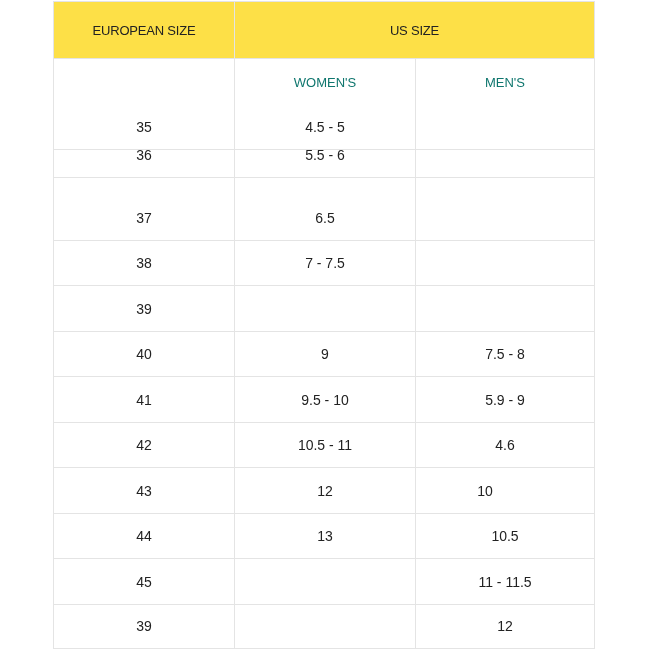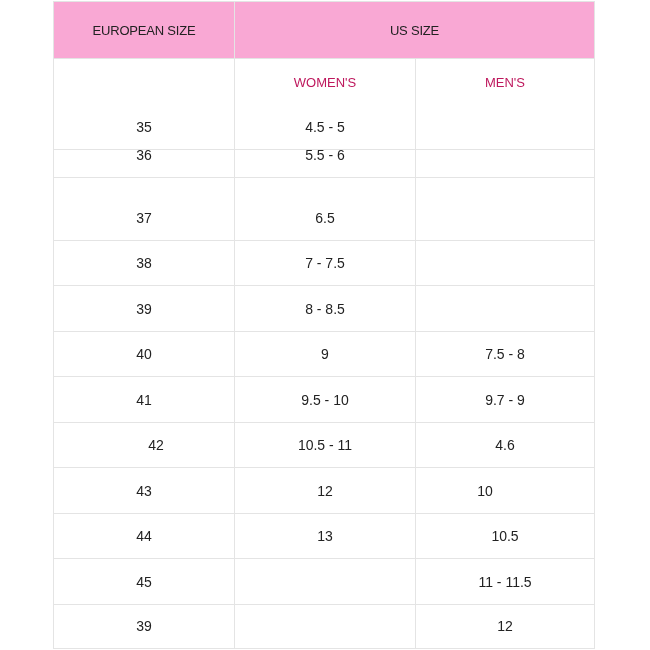--- a/index.html
+++ b/index.html
@@ -1,26 +1,26 @@
 <!DOCTYPE html>
 <html><head>
 <meta charset="utf-8">
 <style>
   html, body { margin:0; padding:0; background:#ffffff; }
   body { width:650px; height:650px; position:relative; overflow:hidden;
          font-family:"Liberation Sans", "DejaVu Sans", sans-serif; color:#222; }
   .tbl { position:absolute; left:53px; top:1px; width:542px; height:648px;
          border:1px solid #e4e4e4; box-sizing:border-box; }
-  .hdr { position:absolute; left:0; top:0; width:540px; height:57px; background:#f9a8d4;
+  .hdr { position:absolute; left:0; top:0; width:540px; height:57px; background:#fde047;
          border-bottom:1px solid #e4e4e4; box-sizing:border-box; }
   .hdr-cell { position:absolute; top:0; height:56px; display:flex; align-items:center;
               justify-content:center; font-size:13px; color:#222; letter-spacing:-0.2px; }
   .vline { position:absolute; width:1px; background:#e4e4e4; }
   .sub { position:absolute; top:57px; height:91px; display:flex; justify-content:center;
-         padding-top:16px; box-sizing:border-box; font-size:13px; color:#be185d; }
+         padding-top:16px; box-sizing:border-box; font-size:13px; color:#0f766e; }
   .row { position:absolute; left:0; width:540px; border-bottom:1px solid #e4e4e4; box-sizing:border-box; }
   .cell { position:absolute; display:flex; align-items:center; justify-content:center;
           font-size:14px; color:#222; }
 </style>
 </head>
 <body>
 
 <div class="tbl">
   <div class="hdr">
     <div class="hdr-cell" style="left:0;width:180px;">EUROPEAN SIZE</div>
@@ -48,35 +48,34 @@
         <div class="cell" style="left: 181px; width: 180px; top: 0px; height: 45px; text-align: right;">6.5</div>
         <div class="cell" style="left: 362px; width: 178px; top: 0px; height: 45px;"></div>
       </div>
       <div class="row" style="top: 239px; height: 45px;">
         <div class="cell" style="left: 0px; width: 180px; top: 0px; height: 44px;">38</div>
         <div class="cell" style="left: 181px; width: 180px; top: 0px; height: 44px;">7 - 7.5</div>
         <div class="cell" style="left: 362px; width: 178px; top: 0px; height: 44px;"></div>
       </div>
       <div class="row" style="top: 284px; height: 46px;">
         <div class="cell" style="left: 0px; width: 180px; top: 0px; height: 45px;">39</div>
-        <div class="cell" style="left: 181px; width: 180px; top: 0px; height: 45px;">8 - 8.5</div>
         <div class="cell" style="left: 362px; width: 178px; top: 0px; height: 45px;"></div>
       </div>
       <div class="row" style="top: 330px; height: 45px;">
         <div class="cell" style="left: 0px; width: 180px; top: 0px; height: 44px;">40</div>
         <div class="cell" style="left: 181px; width: 180px; top: 0px; height: 44px;">9</div>
         <div class="cell" style="left: 362px; width: 178px; top: 0px; height: 44px;">7.5 - 8</div>
       </div>
       <div class="row" style="top: 375px; height: 46px;">
         <div class="cell" style="left: 0px; width: 180px; top: 0px; height: 45px;">41</div>
         <div class="cell" style="left: 181px; width: 180px; top: 0px; height: 45px;">9.5 - 10</div>
-        <div class="cell" style="left: 362px; width: 178px; top: 0px; height: 45px;">9.7 - 9</div>
+        <div class="cell" style="left: 362px; width: 178px; top: 0px; height: 45px;">5.9 - 9</div>
       </div>
       <div class="row" style="top: 421px; height: 45px;">
-        <div class="cell" style="left: 12px; width: 180px; top: 0px; height: 44px;">42</div>
+        <div class="cell" style="left: 0px; width: 180px; top: 0px; height: 44px;">42</div>
         <div class="cell" style="left: 181px; width: 180px; top: 0px; height: 44px;">10.5 - 11</div>
         <div class="cell" style="left: 362px; width: 178px; top: 0px; height: 44px;">4.6</div>
       </div>
       <div class="row" style="top: 466px; height: 46px;">
         <div class="cell" style="left: 0px; width: 180px; top: 0px; height: 45px;">43</div>
         <div class="cell" style="left: 181px; width: 180px; top: 0px; height: 45px;">12</div>
         <div class="cell" style="left: 342px; width: 178px; top: 0px; height: 45px; text-align: right;">10</div>
       </div>
       <div class="row" style="top: 512px; height: 45px;">
         <div class="cell" style="left: 0px; width: 180px; top: 0px; height: 44px;">44</div>

